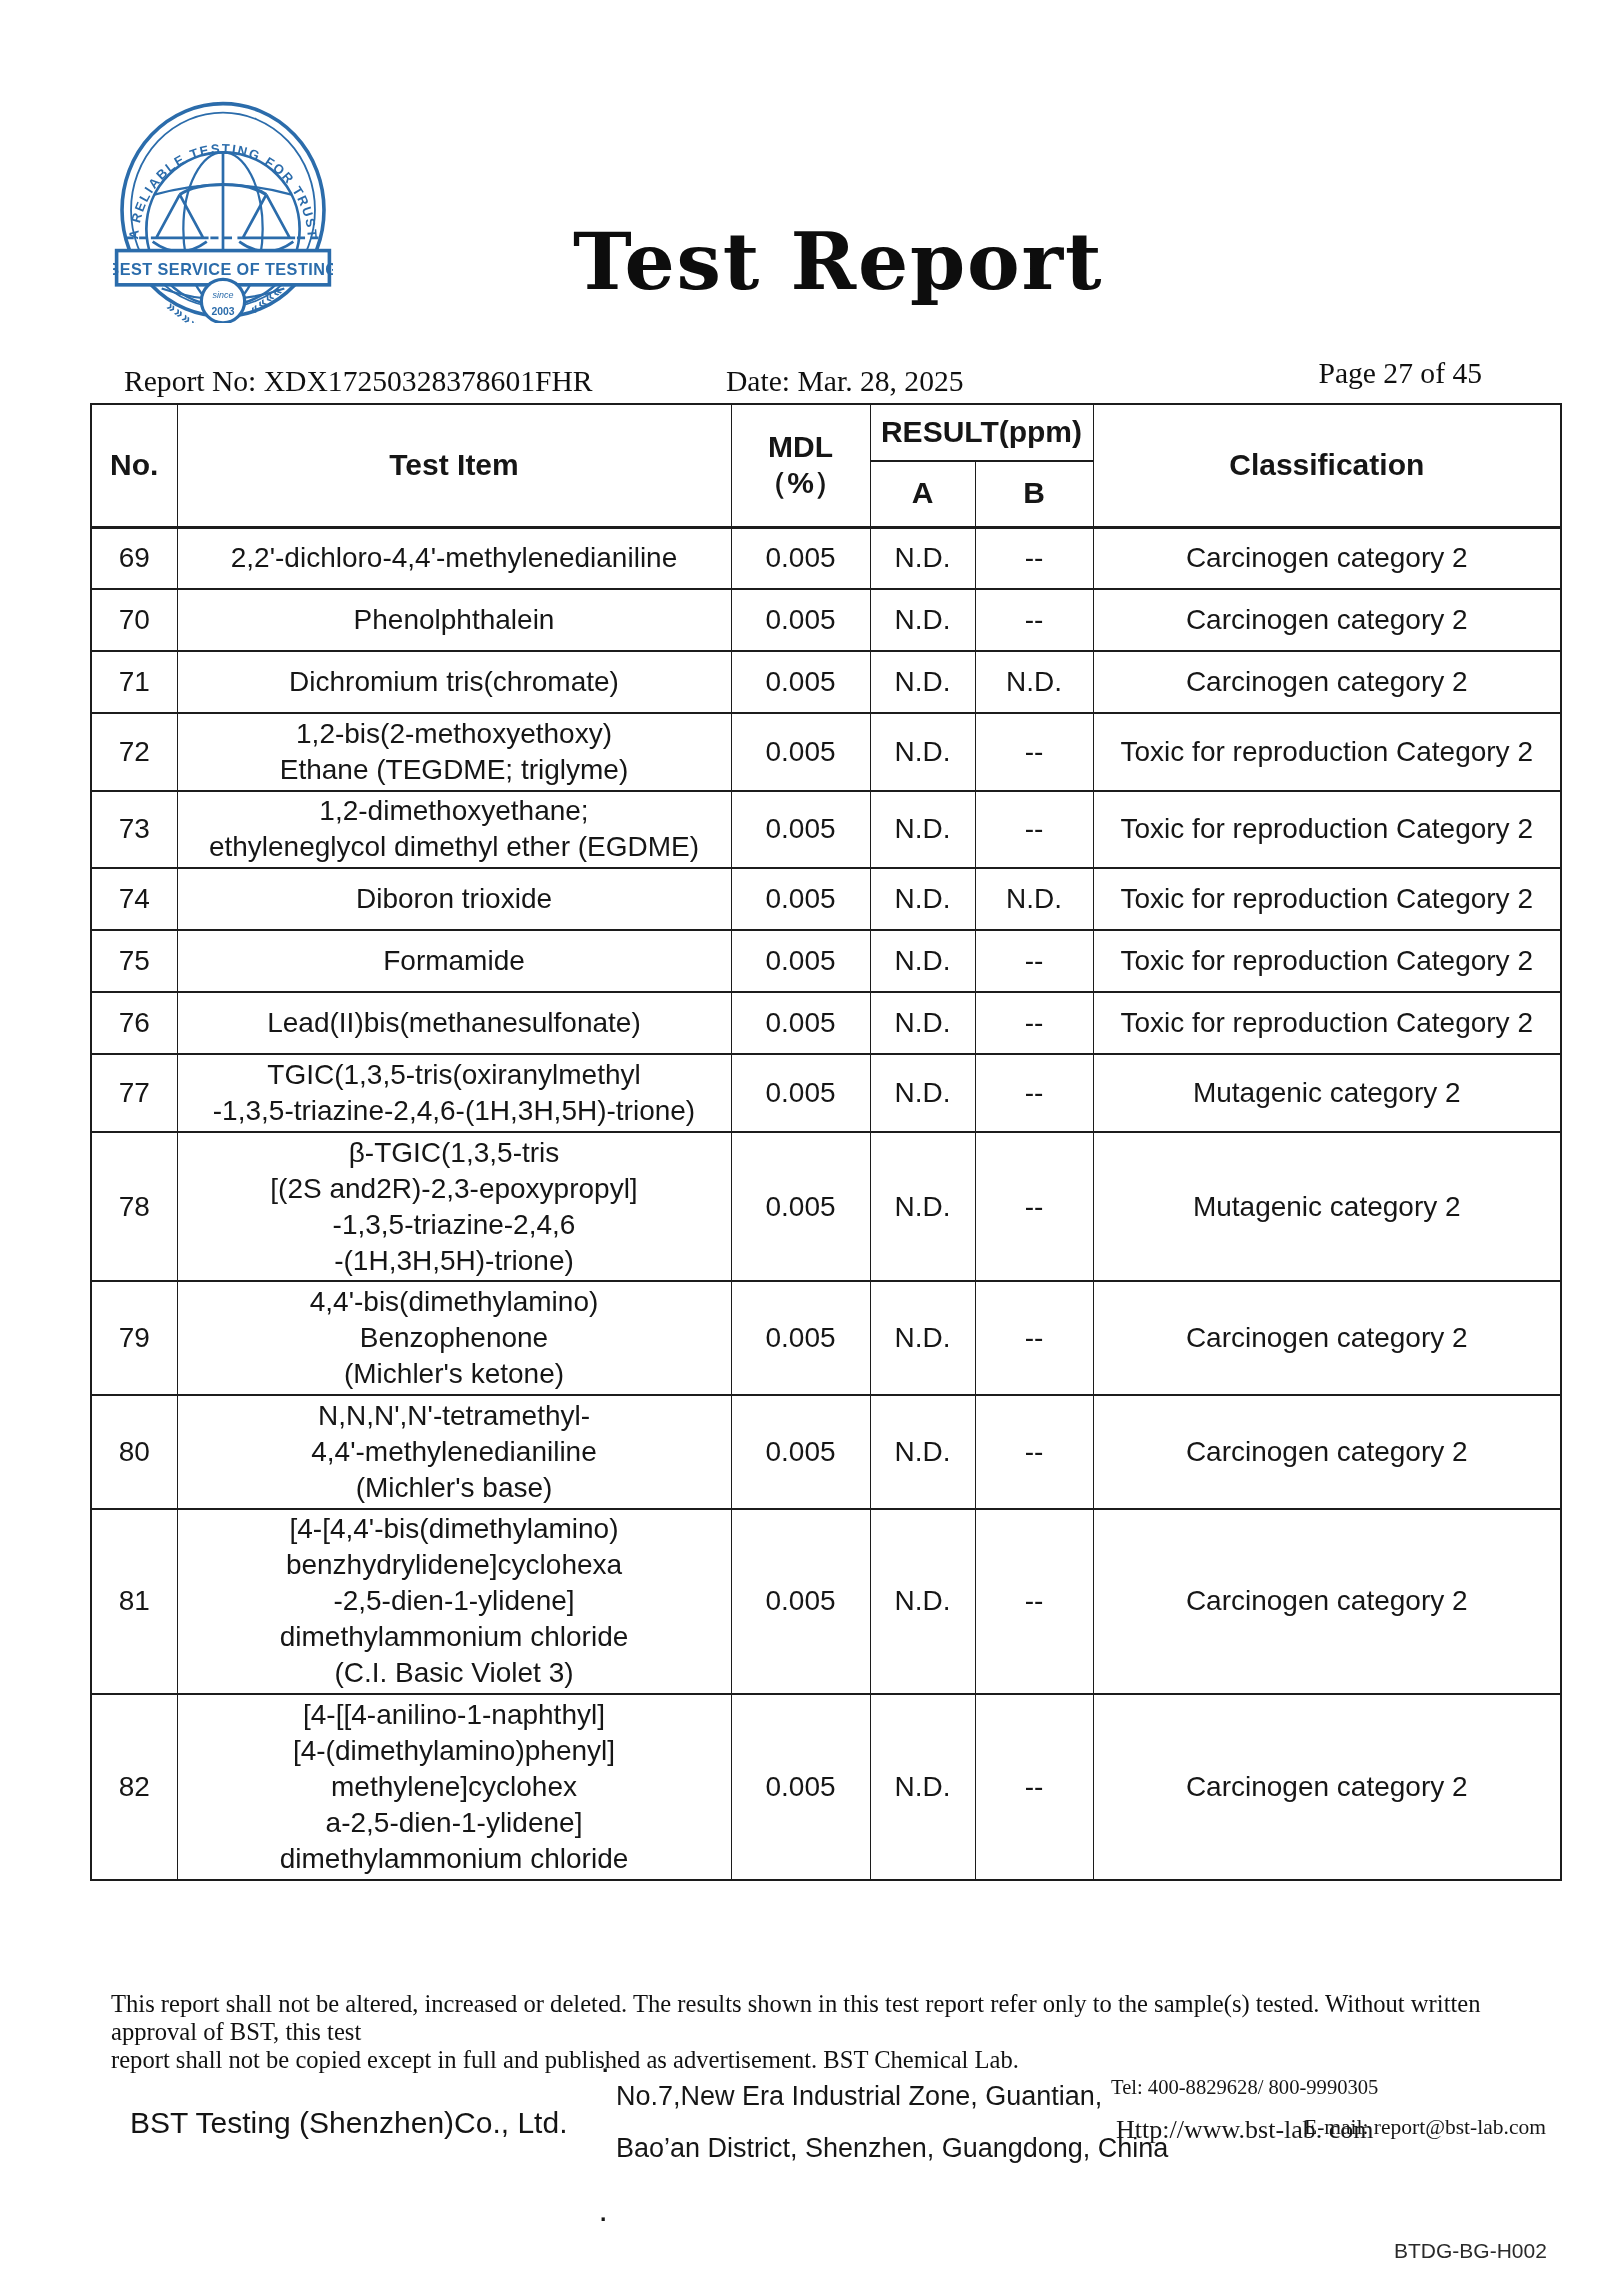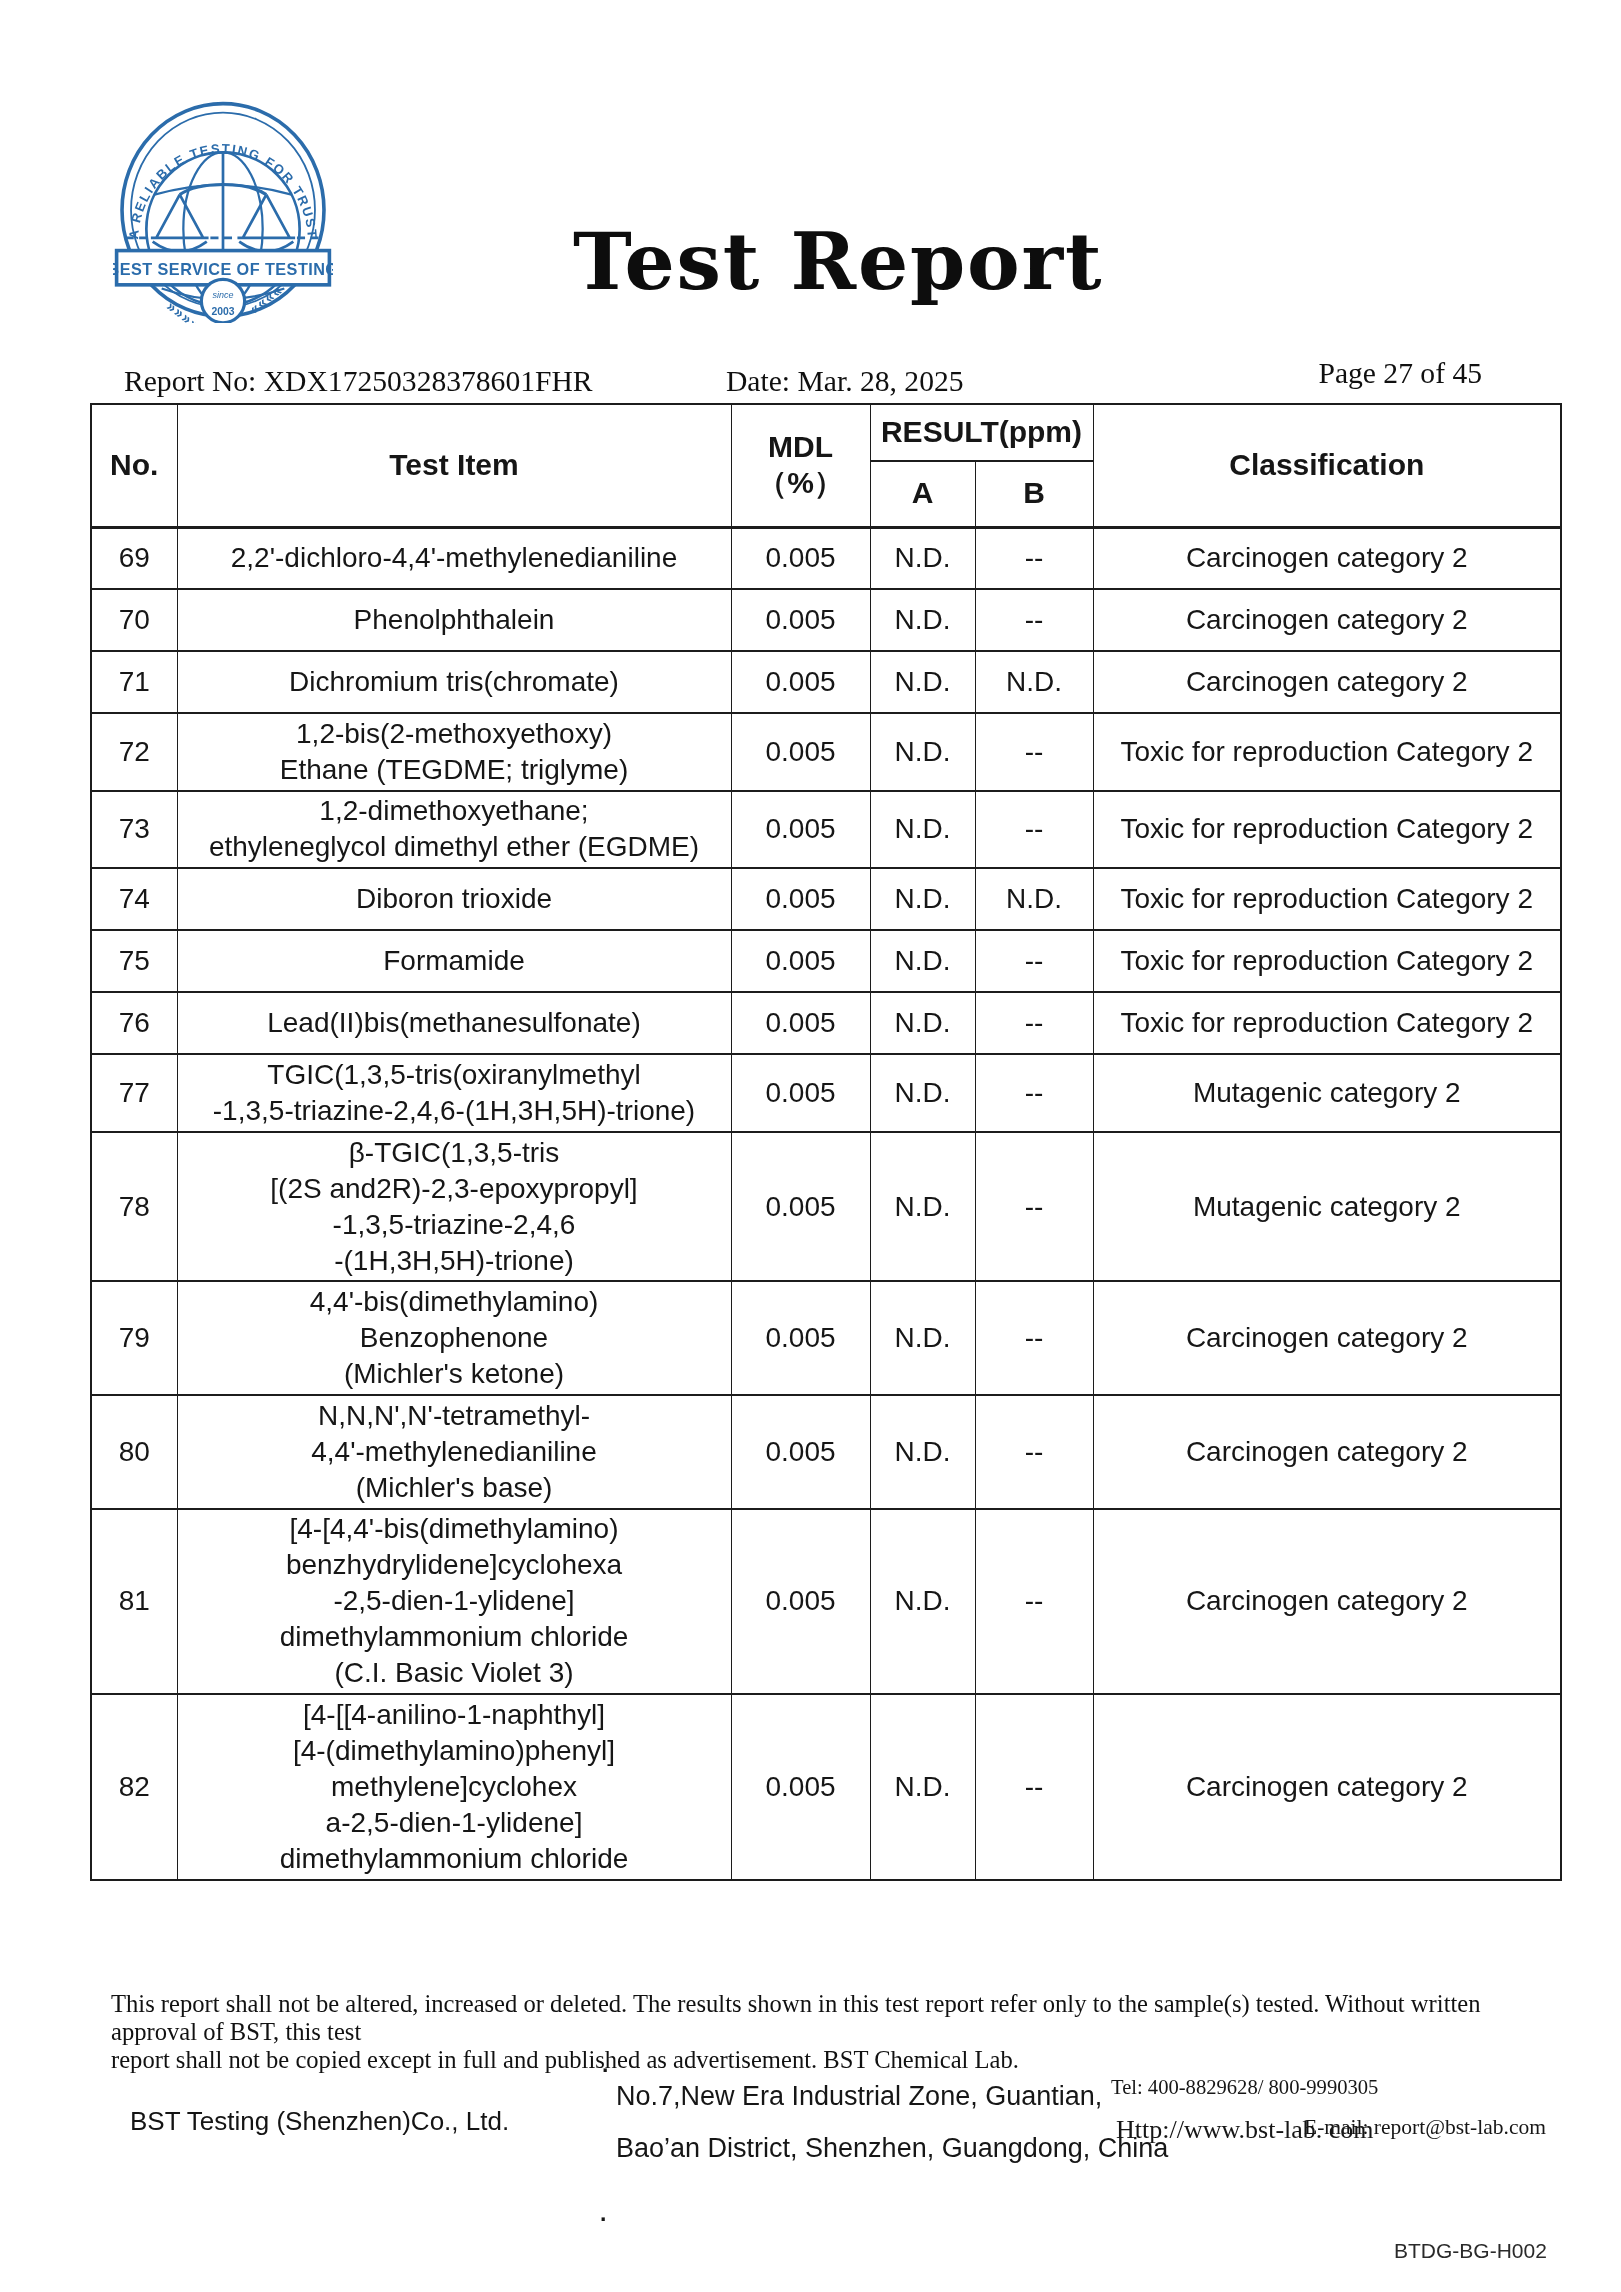--- a/index.html
+++ b/index.html
@@ -41,21 +41,21 @@
   .c-item,.c-class{white-space:pre-line;}
   .mdl-line{display:block;}
   
   .footnote{
     position:absolute;left:111px;top:1990px;width:1433px;margin:0;
     font-family:"Liberation Serif","DejaVu Serif",serif;
     font-size:24.6px;line-height:28px;color:#111;white-space:pre-line;
   }
   
   .footer span{position:absolute;white-space:nowrap;}
-  .f-company{left:130px;top:2106px;font-size:26px;color:#141414;}
+  .f-company{left:130px;top:2106px;font-size:30px;color:#141414;}
   .f-addr1{left:616px;top:2081px;font-size:27px;}
   .f-addr2{left:616px;top:2133px;font-size:27px;}
   .f-tel{left:1111px;top:2076px;font-family:"Liberation Serif",serif;font-size:20.6px;}
   .f-web{left:1116px;top:2115px;font-family:"Liberation Serif",serif;font-size:26px;}
   .f-email{left:1304px;top:2115px;font-family:"Liberation Serif",serif;font-size:21.5px;}
   .f-doc{left:1394px;top:2239px;font-size:21px;color:#2a2a2a;}
   .f-dot-top{left:602px;top:2051px;font-size:23px;font-weight:bold;}
   .f-dot-bottom{left:600px;top:2200px;font-size:23px;font-weight:bold;}
 </style>
 </head>

